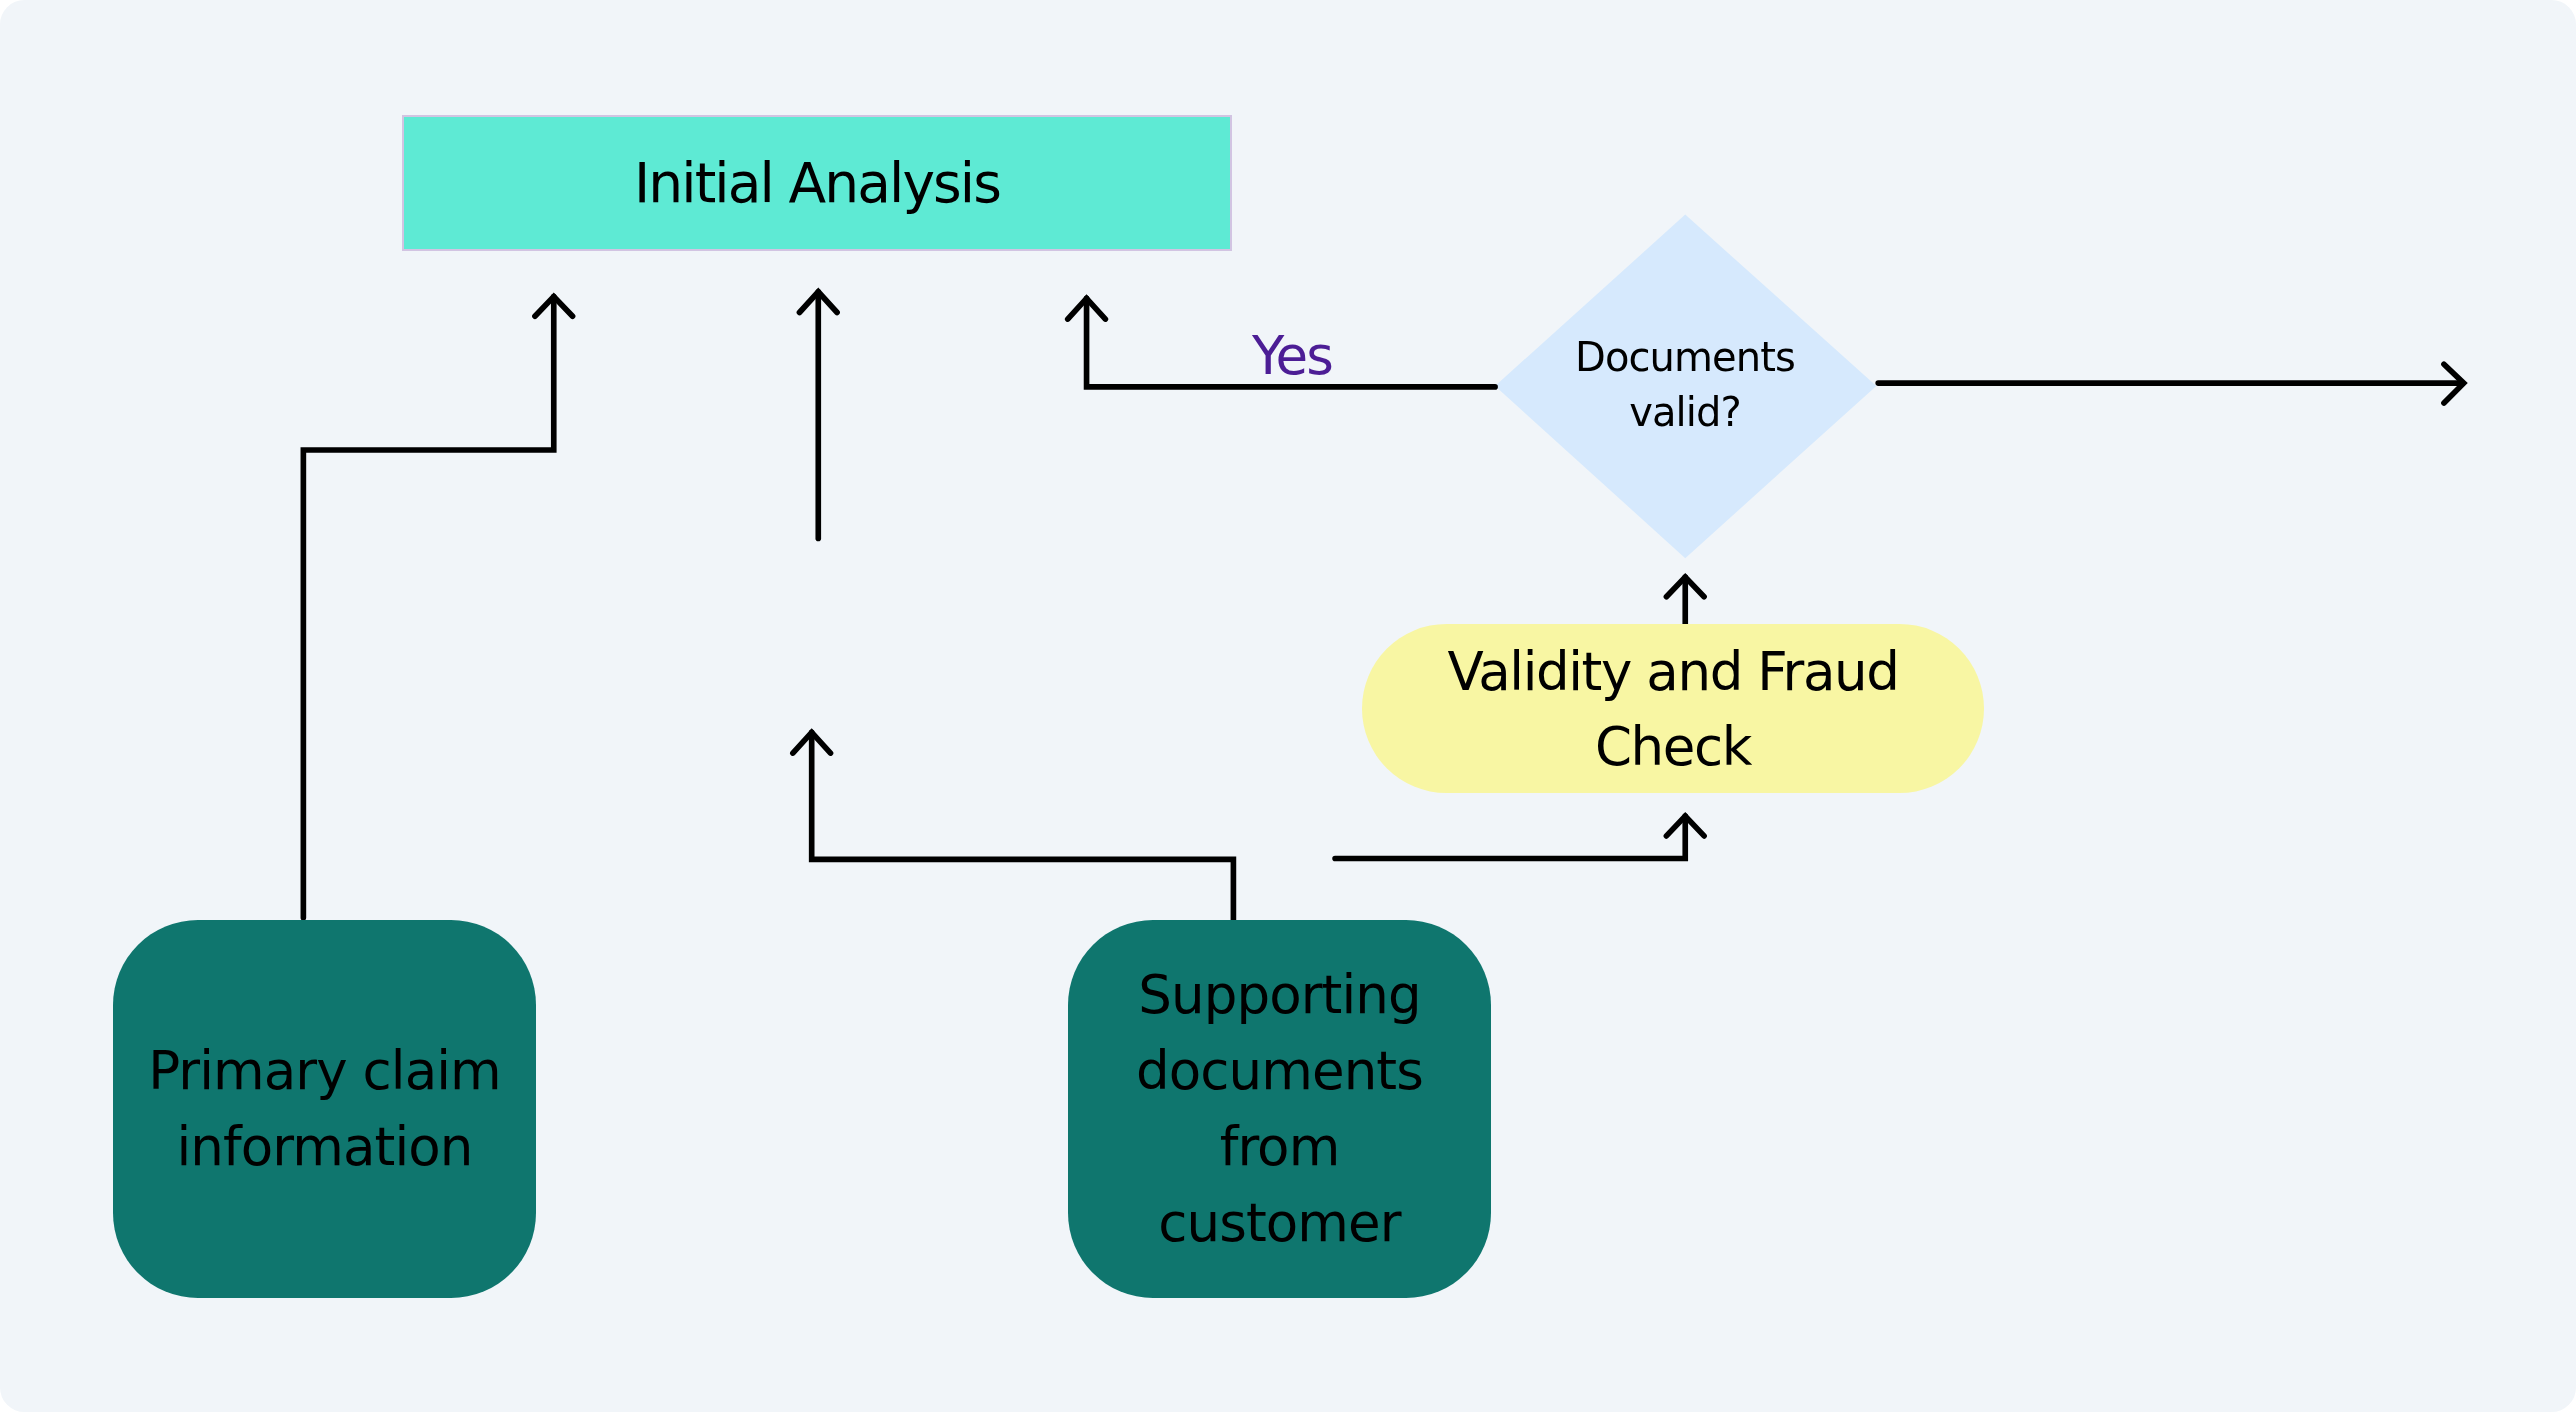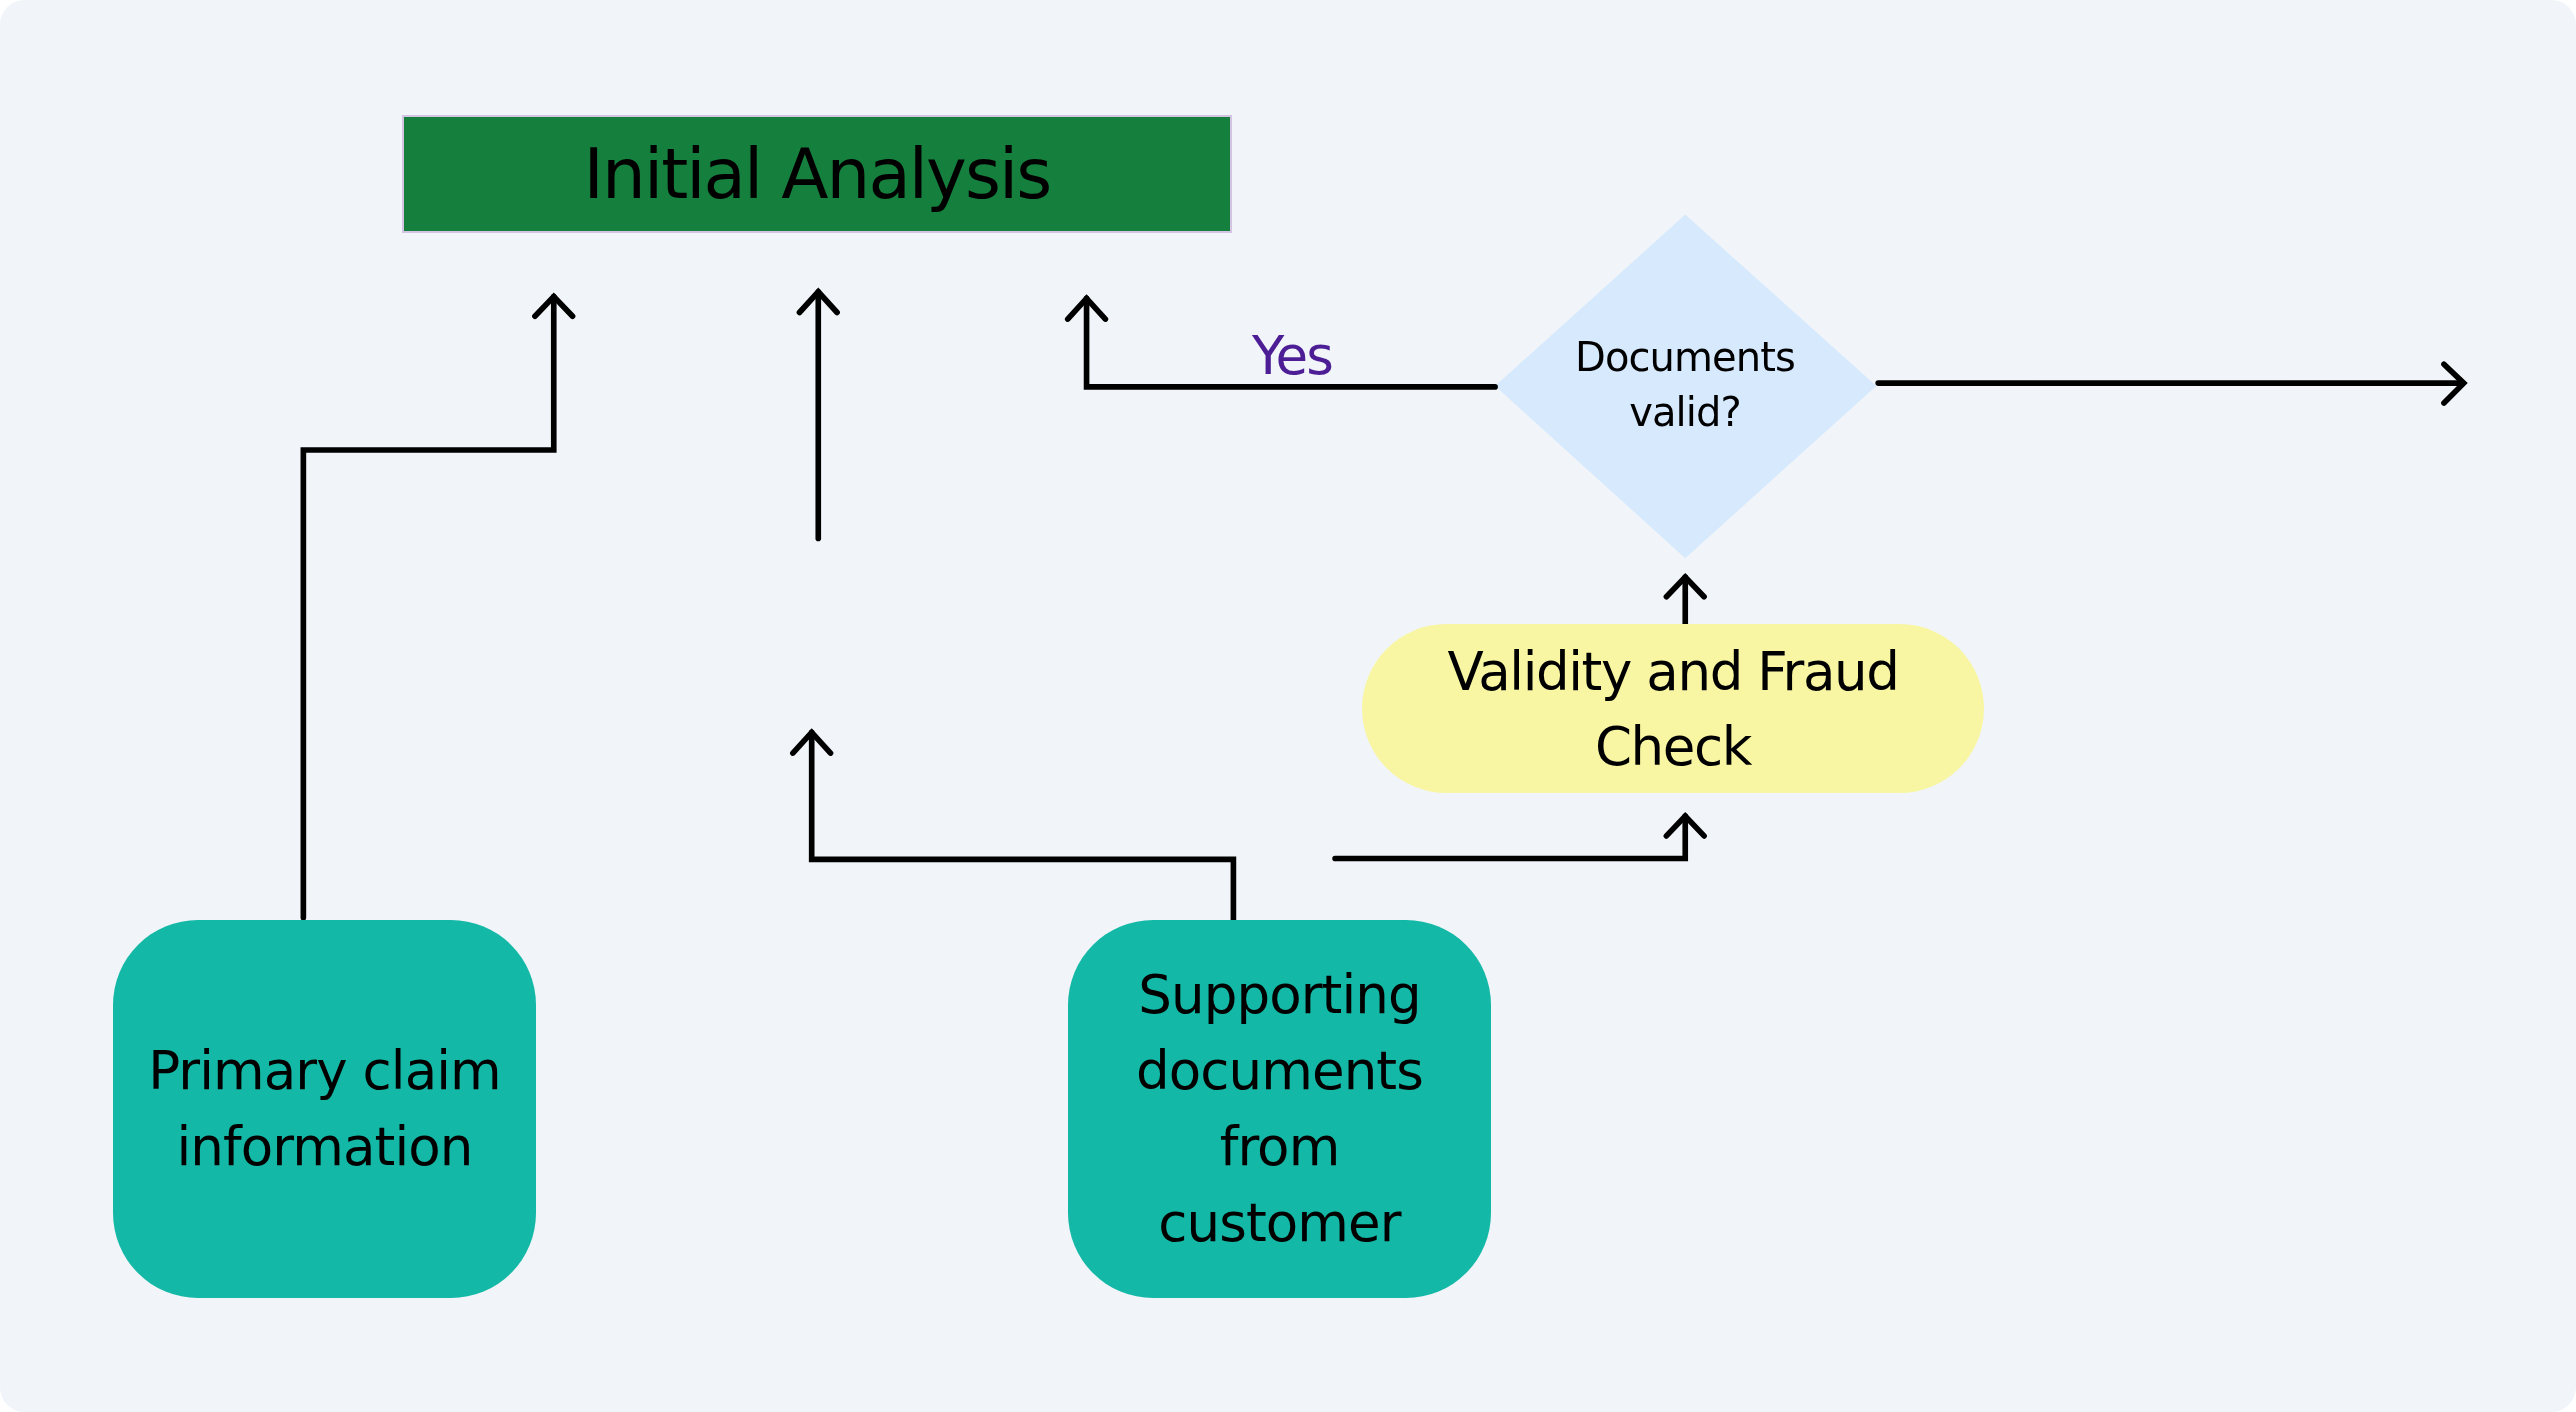--- a/index.html
+++ b/index.html
@@ -1,23 +1,23 @@
 <!DOCTYPE html>
 <html style="font-size:15px"><head>
   <meta charset="utf-8">
   <style>
     html, body { margin: 0; padding: 0; background: #ffffff; }
     body { width: 2576px; height: 1412px; position: relative; overflow: hidden; font-family: "DejaVu Sans", sans-serif; }
     .canvas { position: absolute; left: 0; top: 0; width: 2576px; height: 1412px; background: #f1f5f9; border-radius: 24.5px; }
     .node { position: absolute; display: flex; align-items: center; justify-content: center; text-align: center; color: #000; box-sizing: border-box; }
-    .box-title { left: 402px; top: 115px; width: 830px; height: 118px; background: #15803d; border: 2.8px solid #d2c4e2; font-size: 69px; letter-spacing: -1.9px; }
+    .box-title { left: 402px; top: 115px; width: 830px; height: 136px; background: #5eead4; border: 2.8px solid #d2c4e2; font-size: 55px; letter-spacing: -1.9px; }
     .pill { background: #f8f6a3; border-radius: 87px; }
     .pill-ocr { left: 506px; top: 539px; width: 623px; height: 171px; font-size: 53px; letter-spacing: -1.9px; }
     .pill-valid { left: 1362px; top: 624px; width: 622px; height: 169px; font-size: 53px; line-height: 75px; letter-spacing: -1.4px; padding: 0 56px; }
-    .src { background: #14b8a6; border-radius: 85px; font-size: 53px; line-height: 76px; letter-spacing: -0.9px; }
+    .src { background: #0f766e; border-radius: 85px; font-size: 53px; line-height: 76px; letter-spacing: -0.9px; }
     .src-primary { left: 113px; top: 920px; width: 423px; height: 378px; padding: 0 28px; }
     .src-supporting { left: 1068px; top: 920px; width: 423px; height: 378px; padding: 0 28px; }
     .diamond-label { position: absolute; left: 1525px; top: 330px; width: 320px; text-align: center; font-size: 40px; line-height: 55px; letter-spacing: -0.9px; color: #000; }
     .edge-label { position: absolute; color: #4c1d95; font-size: 53px; letter-spacing: -1.9px; white-space: nowrap; }
     .lbl-yes { left: 1252px; top: 325px; }
     .lbl-no { left: 1961px; top: 314px; }
     svg.wires { position: absolute; left: 0; top: 0; }
   </style>
 </head>
 <body>

